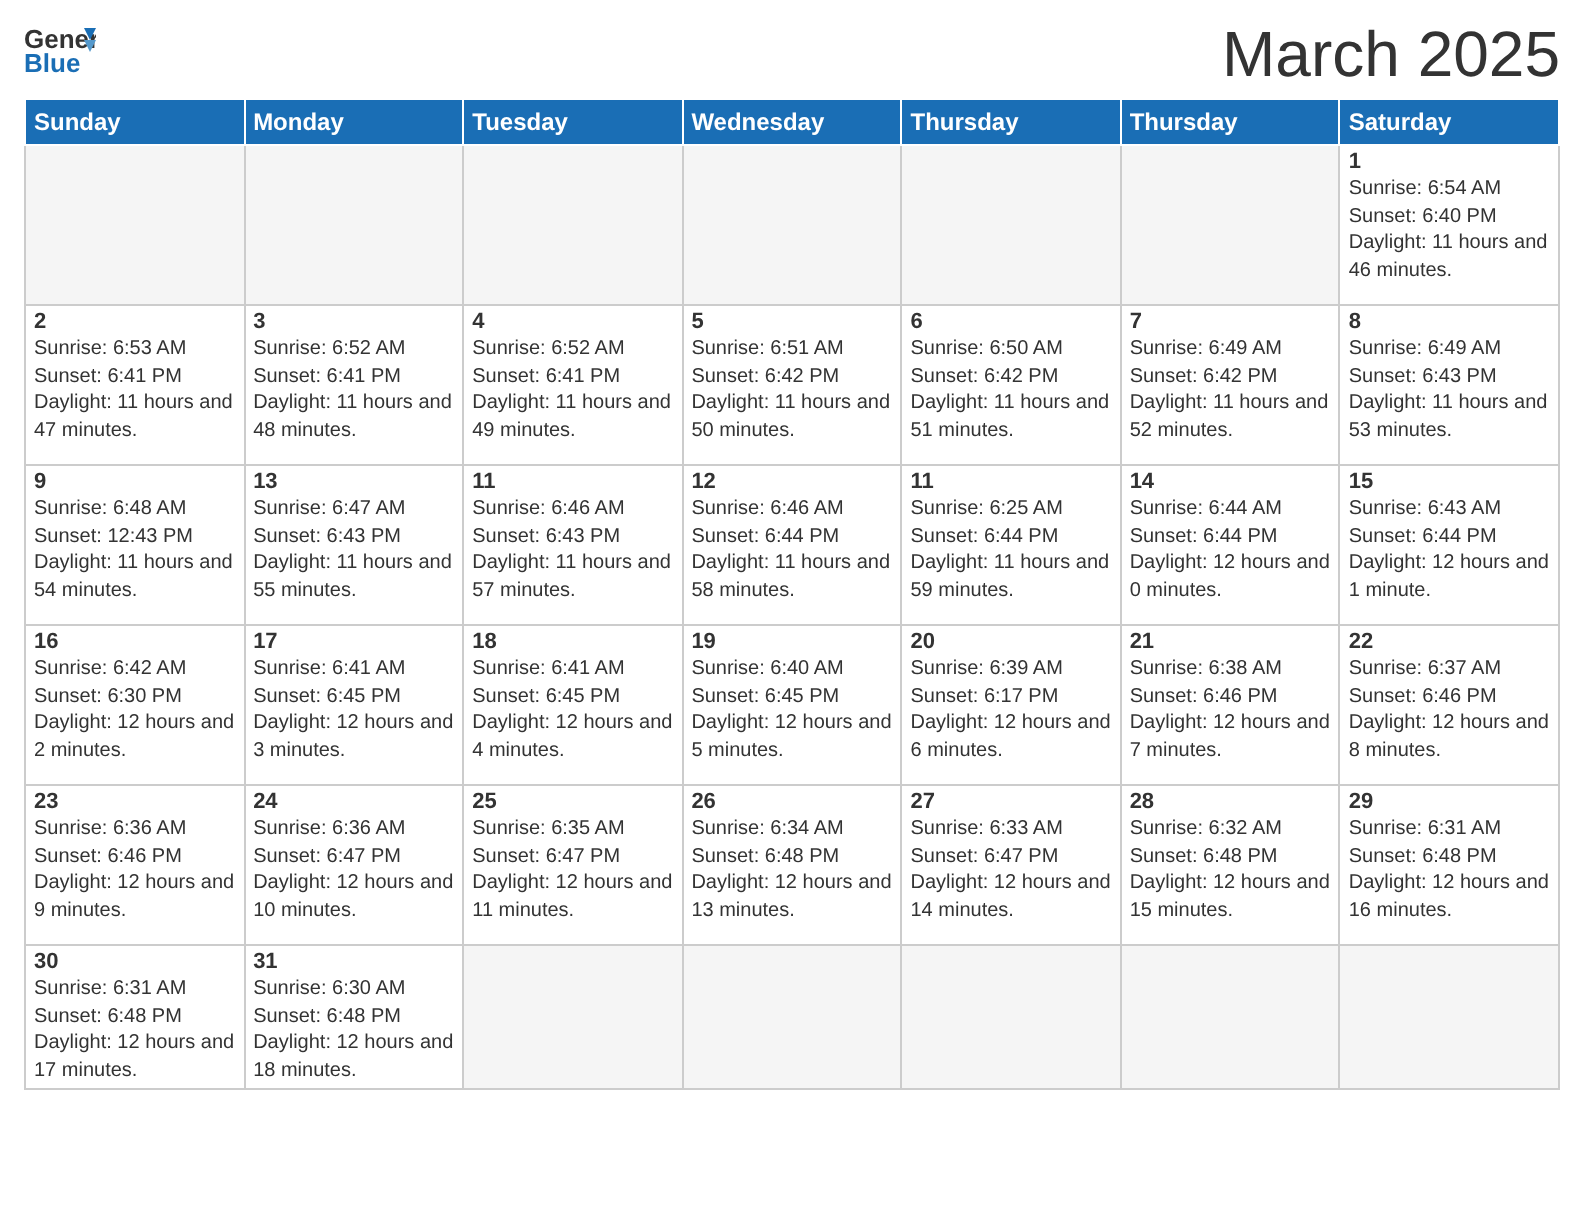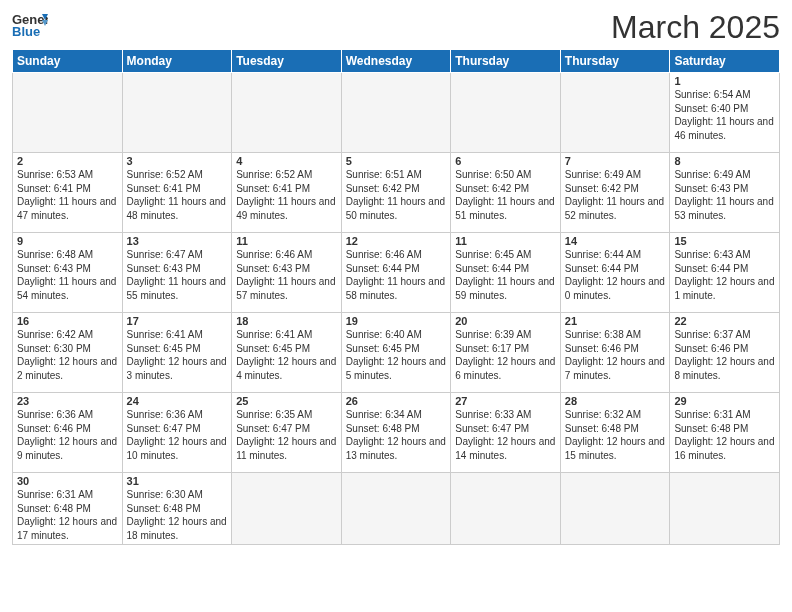--- a/index.html
+++ b/index.html
@@ -180,21 +180,21 @@
             <div class="day-info">Sunrise: 6:49 AM
 Sunset: 6:43 PM
 Daylight: 11 hours
 and 53 minutes.</div>
           </td>
         </tr>
         <tr>
           <td>
             <span class="day-num">9</span>
             <div class="day-info">Sunrise: 6:48 AM
-Sunset: 6:43 PM
+Sunset: 12:43 PM
 Daylight: 11 hours
 and 54 minutes.</div>
           </td>
           <td>
             <span class="day-num">13</span>
             <div class="day-info">Sunrise: 6:47 AM
 Sunset: 6:43 PM
 Daylight: 11 hours
 and 55 minutes.</div>
           </td>
@@ -207,21 +207,21 @@
           </td>
           <td>
             <span class="day-num">12</span>
             <div class="day-info">Sunrise: 6:46 AM
 Sunset: 6:44 PM
 Daylight: 11 hours
 and 58 minutes.</div>
           </td>
           <td>
             <span class="day-num">11</span>
-            <div class="day-info">Sunrise: 6:45 AM
+            <div class="day-info">Sunrise: 6:25 AM
 Sunset: 6:44 PM
 Daylight: 11 hours
 and 59 minutes.</div>
           </td>
           <td>
             <span class="day-num">14</span>
             <div class="day-info">Sunrise: 6:44 AM
 Sunset: 6:44 PM
 Daylight: 12 hours
 and 0 minutes.</div>

